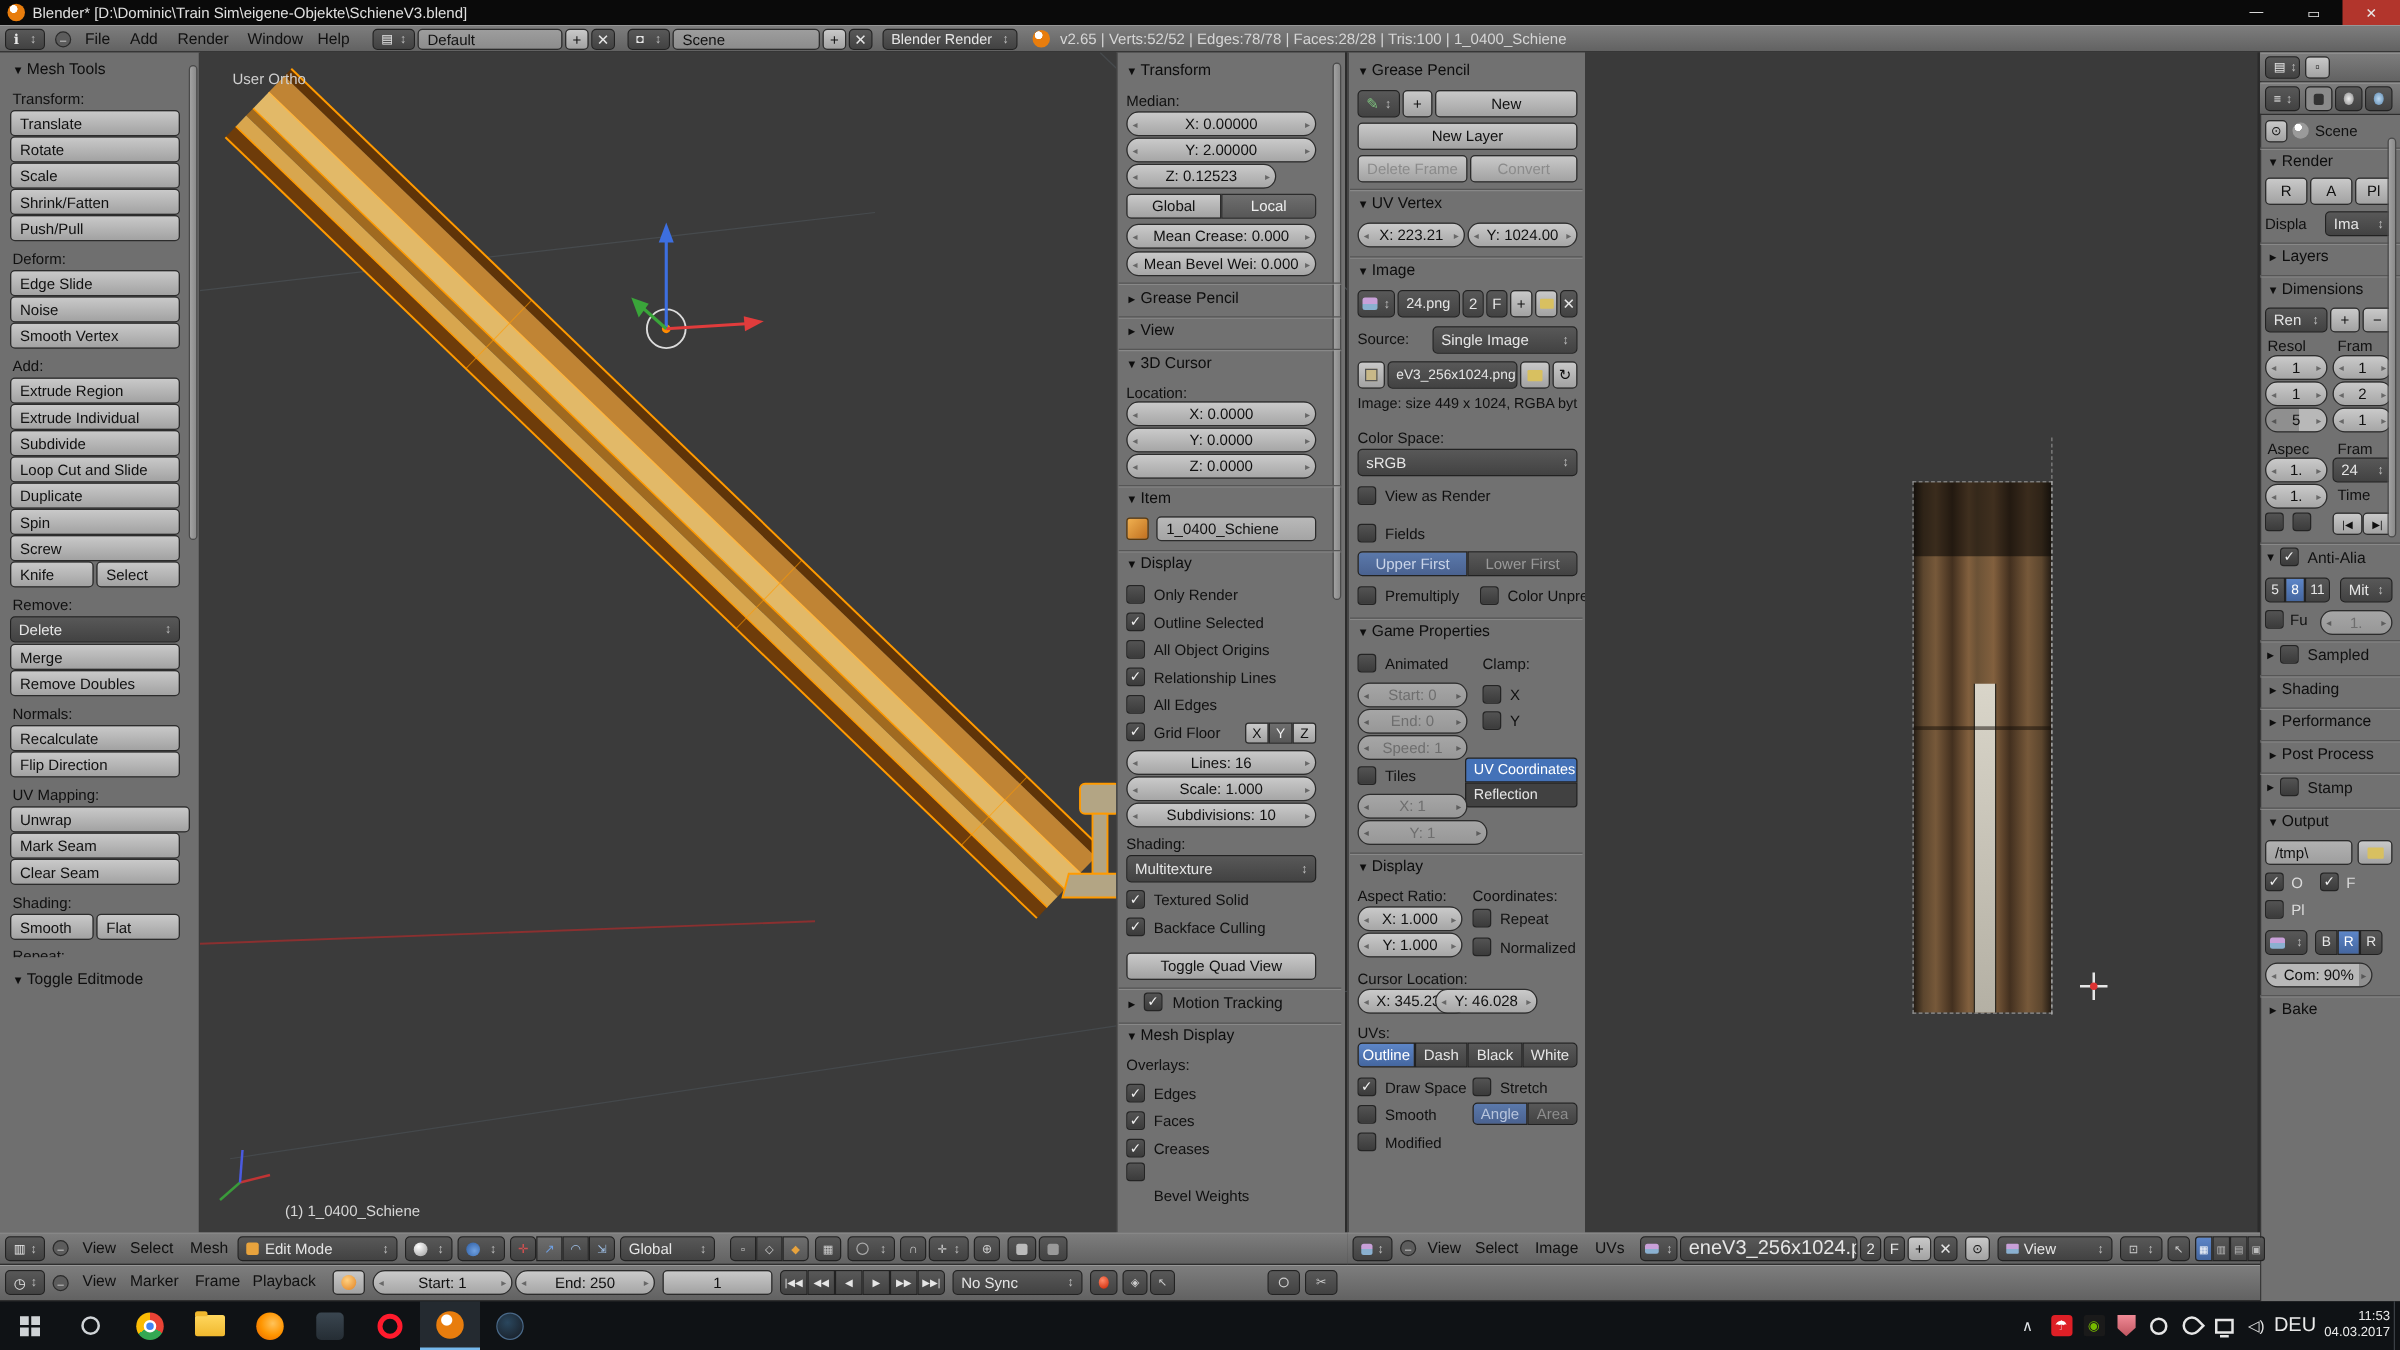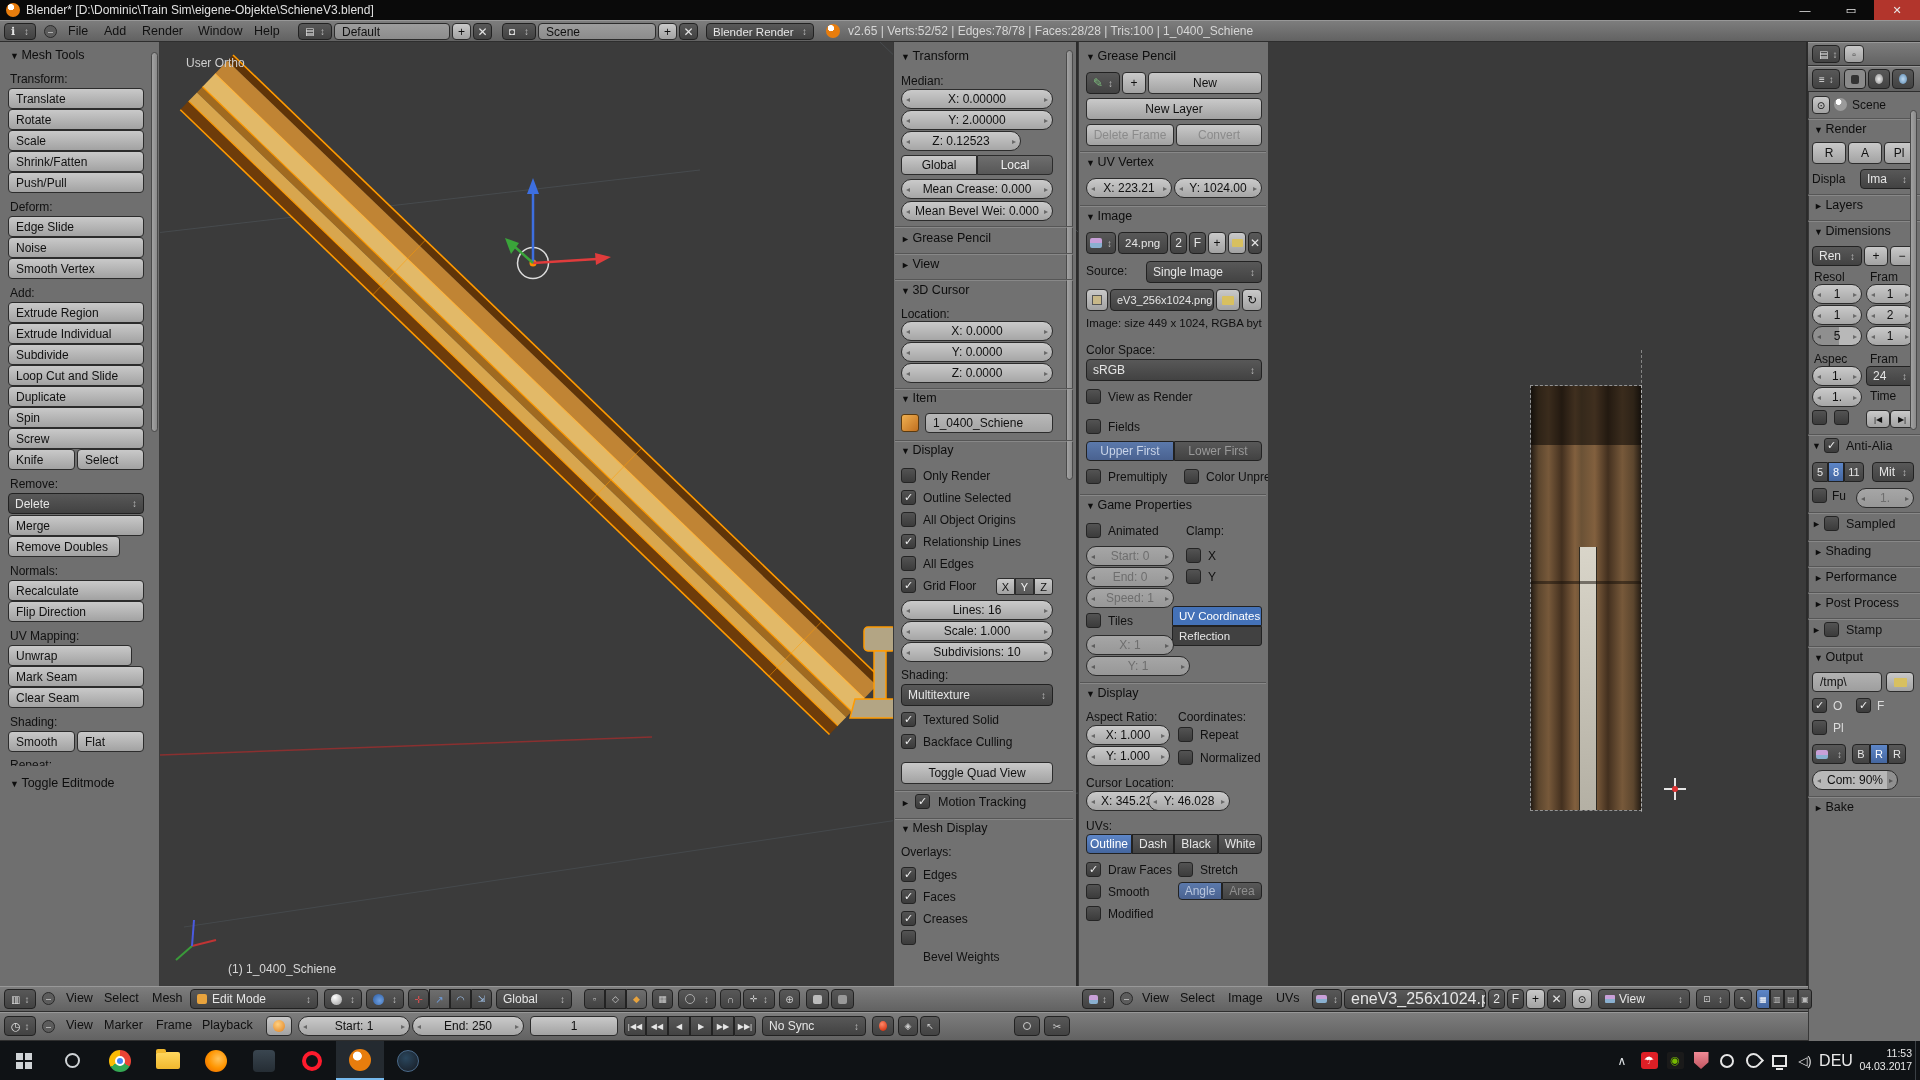--- a/index.html
+++ b/index.html
@@ -133,26 +133,26 @@
 <div class="b" style="left:8px;top:344px;width:136px">Subdivide</div>
 <div class="b" style="left:8px;top:365px;width:136px">Loop Cut and Slide</div>
 <div class="b" style="left:8px;top:386px;width:136px">Duplicate</div>
 <div class="b" style="left:8px;top:407px;width:136px">Spin</div>
 <div class="b" style="left:8px;top:428px;width:136px">Screw</div>
 <div class="b" style="left:8px;top:449px;width:67px">Knife</div>
 <div class="b" style="left:77px;top:449px;width:67px">Select</div>
 <span class="L" style="left:10px;top:477px">Remove:</span>
 <div class="d dd" style="left:8px;top:493px;width:136px">Delete</div>
 <div class="b" style="left:8px;top:515px;width:136px">Merge</div>
-<div class="b" style="left:8px;top:536px;width:112px">Remove Doubles</div>
+<div class="b" style="left:8px;top:536px;width:136px">Remove Doubles</div>
 <span class="L" style="left:10px;top:564px">Normals:</span>
 <div class="b" style="left:8px;top:580px;width:136px">Recalculate</div>
 <div class="b" style="left:8px;top:601px;width:136px">Flip Direction</div>
 <span class="L" style="left:10px;top:629px">UV Mapping:</span>
-<div class="b" style="left:8px;top:645px;width:124px">Unwrap</div>
+<div class="b" style="left:8px;top:645px;width:144px">Unwrap</div>
 <div class="b" style="left:8px;top:666px;width:136px">Mark Seam</div>
 <div class="b" style="left:8px;top:687px;width:136px">Clear Seam</div>
 <span class="L" style="left:10px;top:715px">Shading:</span>
 <div class="b" style="left:8px;top:731px;width:67px">Smooth</div>
 <div class="b" style="left:77px;top:731px;width:67px">Flat</div>
 <span class="L" style="left:10px;top:758px;clip-path:inset(0 0 45% 0)">Repeat:</span>
 <span class="s" style="left:10px;top:776px">Toggle Editmode</span>
 
 <div class="panel" style="left:893px;top:42px;width:183px;height:944px;border-left:1px solid #383838"></div>
 <div class="sb" style="left:1066px;top:50px;height:430px"></div>
@@ -302,21 +302,21 @@
 <span class="L" style="left:1200px;top:751px">Normalized</span>
 <span class="L" style="left:1086px;top:776px">Cursor Location:</span>
 <div class="p" style="left:1086px;top:791px;width:88px">X: 345.230</div>
 <div class="p" style="left:1148px;top:791px;width:82px">Y: 46.028</div>
 <span class="L" style="left:1086px;top:819px">UVs:</span>
 <div class="d cen bl" style="left:1086px;top:834px;width:46px;height:20px;justify-content:center;border-radius:4px 0 0 4px">Outline</div>
 <div class="d cen" style="left:1132px;top:834px;width:42px;height:20px;justify-content:center;border-radius:0">Dash</div>
 <div class="d cen" style="left:1174px;top:834px;width:44px;height:20px;justify-content:center;border-radius:0">Black</div>
 <div class="d cen" style="left:1218px;top:834px;width:44px;height:20px;justify-content:center;border-radius:0 4px 4px 0">White</div>
 <span class="c k" style="left:1086px;top:862px"></span>
-<span class="L" style="left:1108px;top:863px">Draw Faces</span>
+<span class="L" style="left:1108px;top:863px">Draw Space</span>
 <span class="c" style="left:1178px;top:862px"></span>
 <span class="L" style="left:1200px;top:863px">Stretch</span>
 <span class="c" style="left:1086px;top:884px"></span>
 <span class="L" style="left:1108px;top:885px">Smooth</span>
 <div class="d cen" style="left:1178px;top:882px;width:44px;height:18px;justify-content:center;background:linear-gradient(#5b79ab,#4a6290);color:#b7c4dc;border-radius:4px 0 0 4px">Angle</div>
 <div class="d cen" style="left:1222px;top:882px;width:40px;height:18px;justify-content:center;color:#8e8e8e;border-radius:0 4px 4px 0">Area</div>
 <span class="c" style="left:1086px;top:906px"></span>
 <span class="L" style="left:1108px;top:907px">Modified</span>
 
 <div class="a" style="left:1268px;top:42px;width:540px;height:944px;background:#3a3a3a;border-right:2px solid #2b2b2b"></div>

